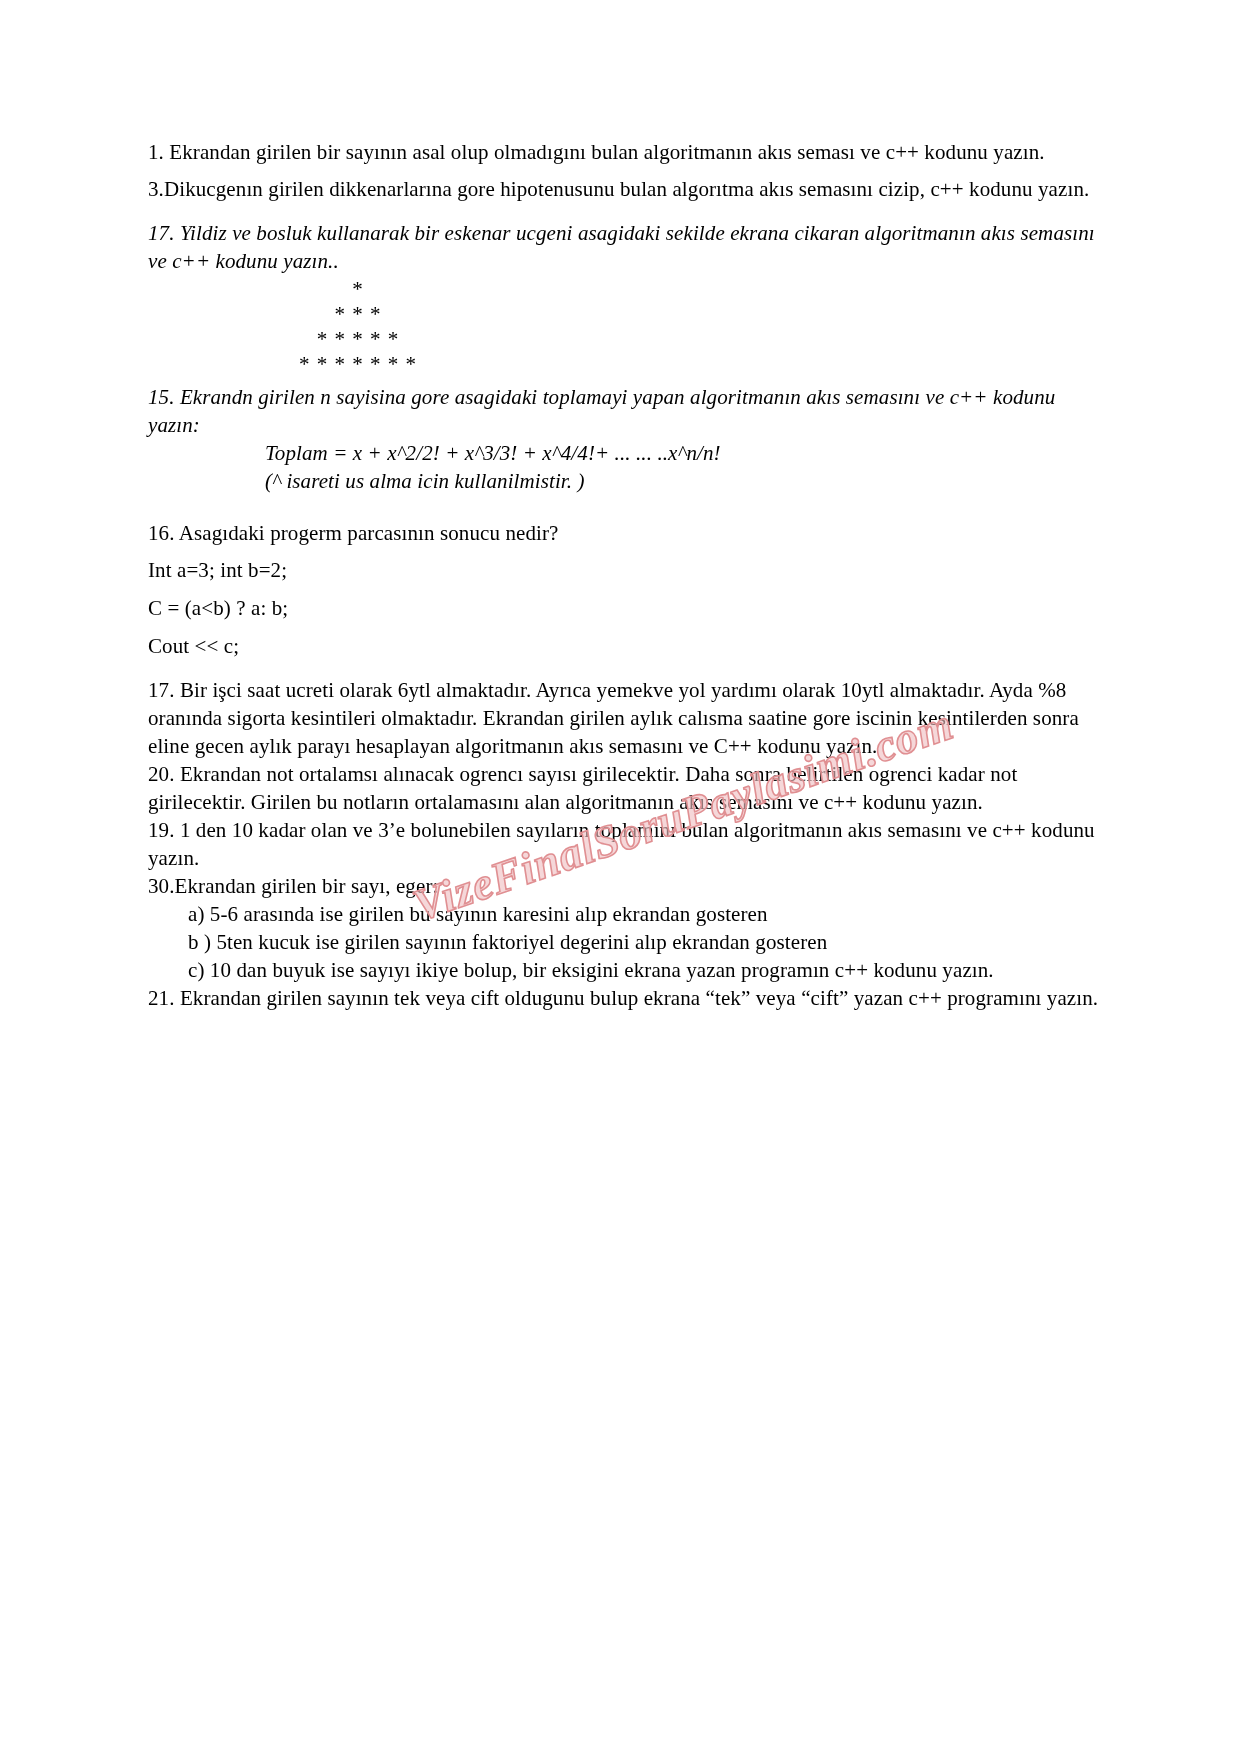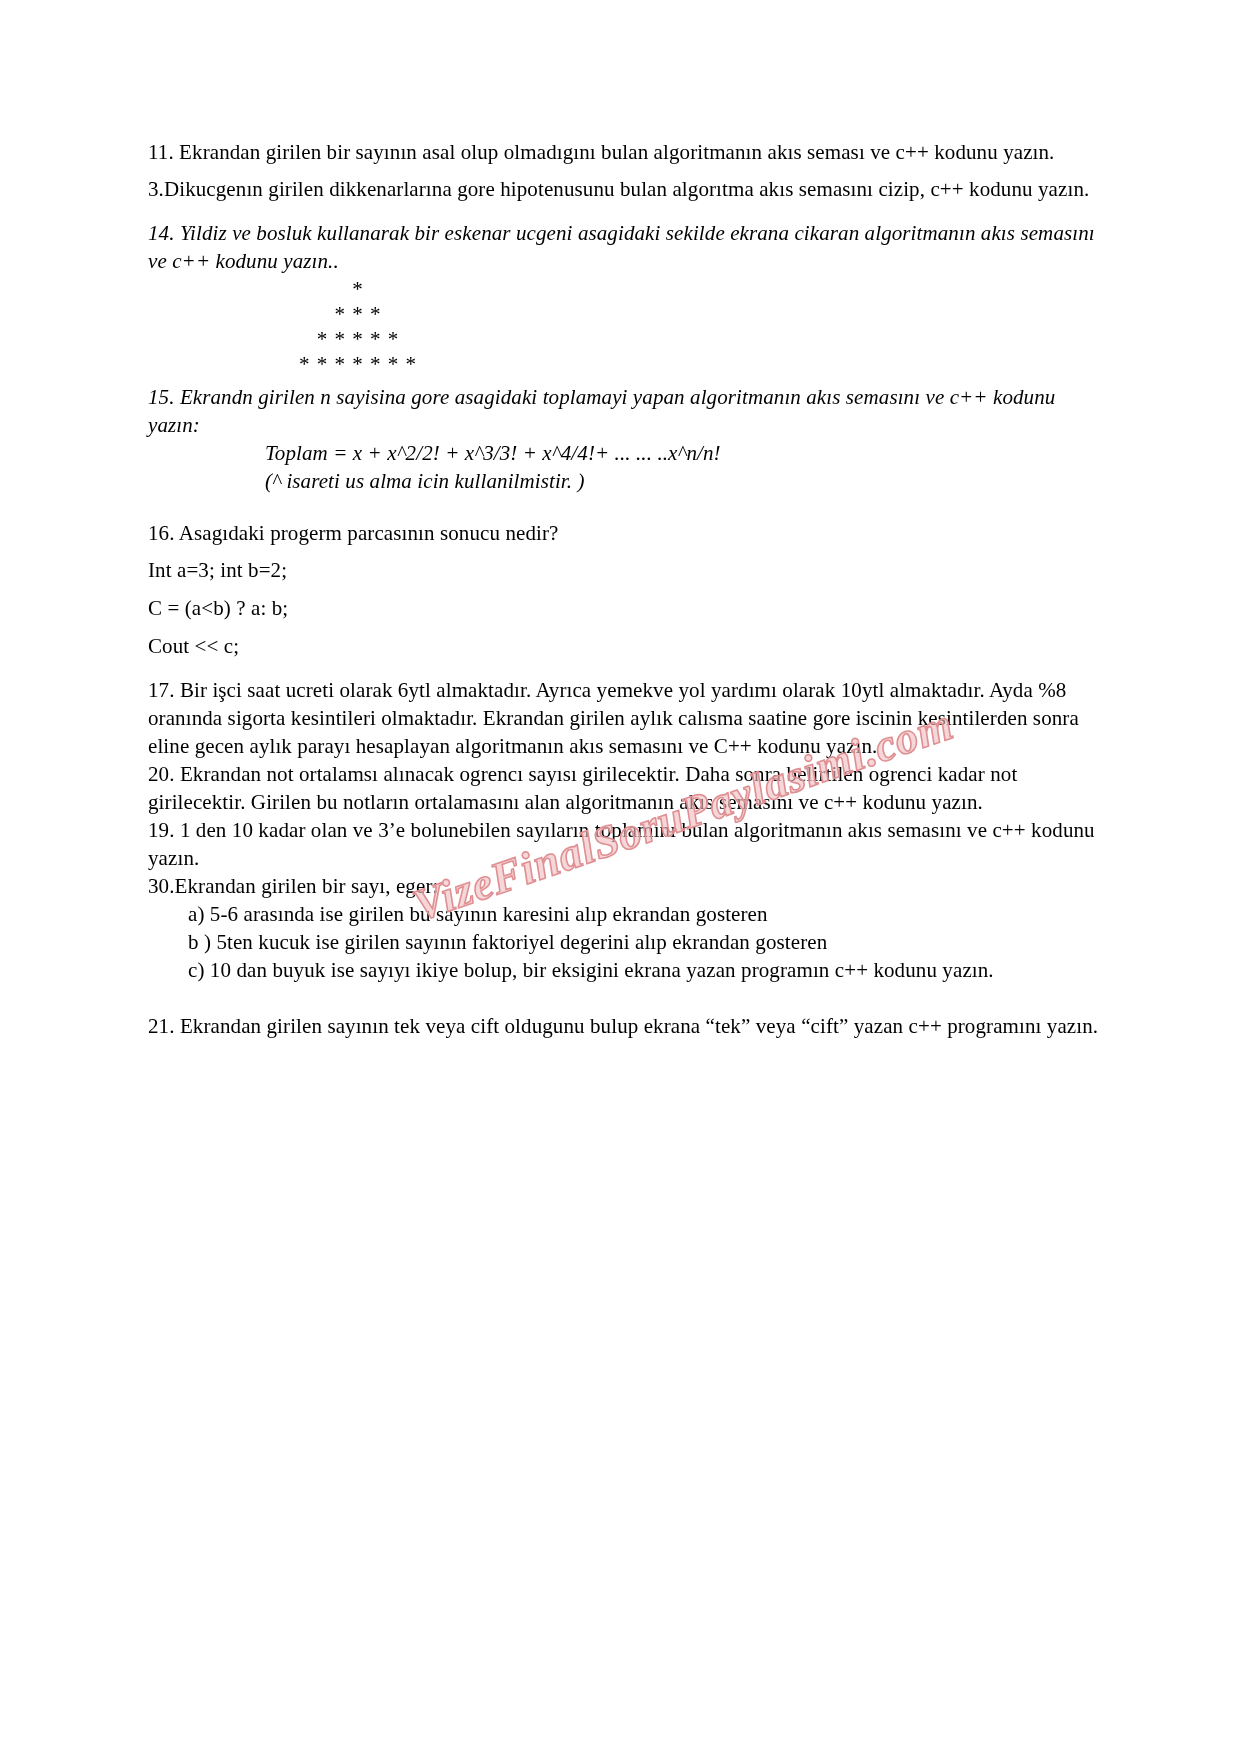--- a/index.html
+++ b/index.html
@@ -41,21 +41,21 @@
     text-align: center;
     margin: 2px 0 6px 0;
   }
   .star-line {
     font-size: 21px;
     line-height: 25px;
     letter-spacing: 1px;
   }
   .indent-formula { padding-left: 117px; }
   .subitem { padding-left: 40px; }
-  .gap-before { margin-top: 28px; }
+  .gap-before { }
   .watermark {
     position: absolute;
     left: 415px;
     top: 882px;
     width: 540px;
     font-size: 45px;
     line-height: 50px;
     font-style: italic;
     font-weight: bold;
     letter-spacing: 1px;
@@ -68,25 +68,25 @@
     pointer-events: none;
     user-select: none;
   }
 </style>
 </head>
 <body>
 
 <div class="page">
   <div class="content">
 
-    <p class="para">11. Ekrandan girilen bir sayının asal olup olmadıgını bulan algoritmanın akıs seması ve c++ kodunu yazın.</p>
+    <p class="para">1. Ekrandan girilen bir sayının asal olup olmadıgını bulan algoritmanın akıs seması ve c++ kodunu yazın.</p>
 
     <p class="para mb16">3.Dikucgenın girilen dikkenarlarına gore hipotenusunu bulan algorıtma akıs semasını cizip, c++ kodunu yazın.</p>
 
-    <p class="para italic tight">14. Yildiz ve bosluk kullanarak bir eskenar ucgeni asagidaki sekilde ekrana cikaran algoritmanın akıs semasını ve c++ kodunu yazın..</p>
+    <p class="para italic tight">17. Yildiz ve bosluk kullanarak bir eskenar ucgeni asagidaki sekilde ekrana cikaran algoritmanın akıs semasını ve c++ kodunu yazın..</p>
 
     <div class="stars-block">
       <div class="star-line">*</div>
       <div class="star-line">* * *</div>
       <div class="star-line">* * * * *</div>
       <div class="star-line">* * * * * * *</div>
     </div>
 
     <p class="para italic tight">15. Ekrandn girilen n sayisina gore asagidaki toplamayi yapan algoritmanın akıs semasını ve c++ kodunu yazın:</p>
     <p class="para italic tight indent-formula">Toplam = x + x^2/2! + x^3/3! + x^4/4!+ ... ... ..x^n/n!</p>

